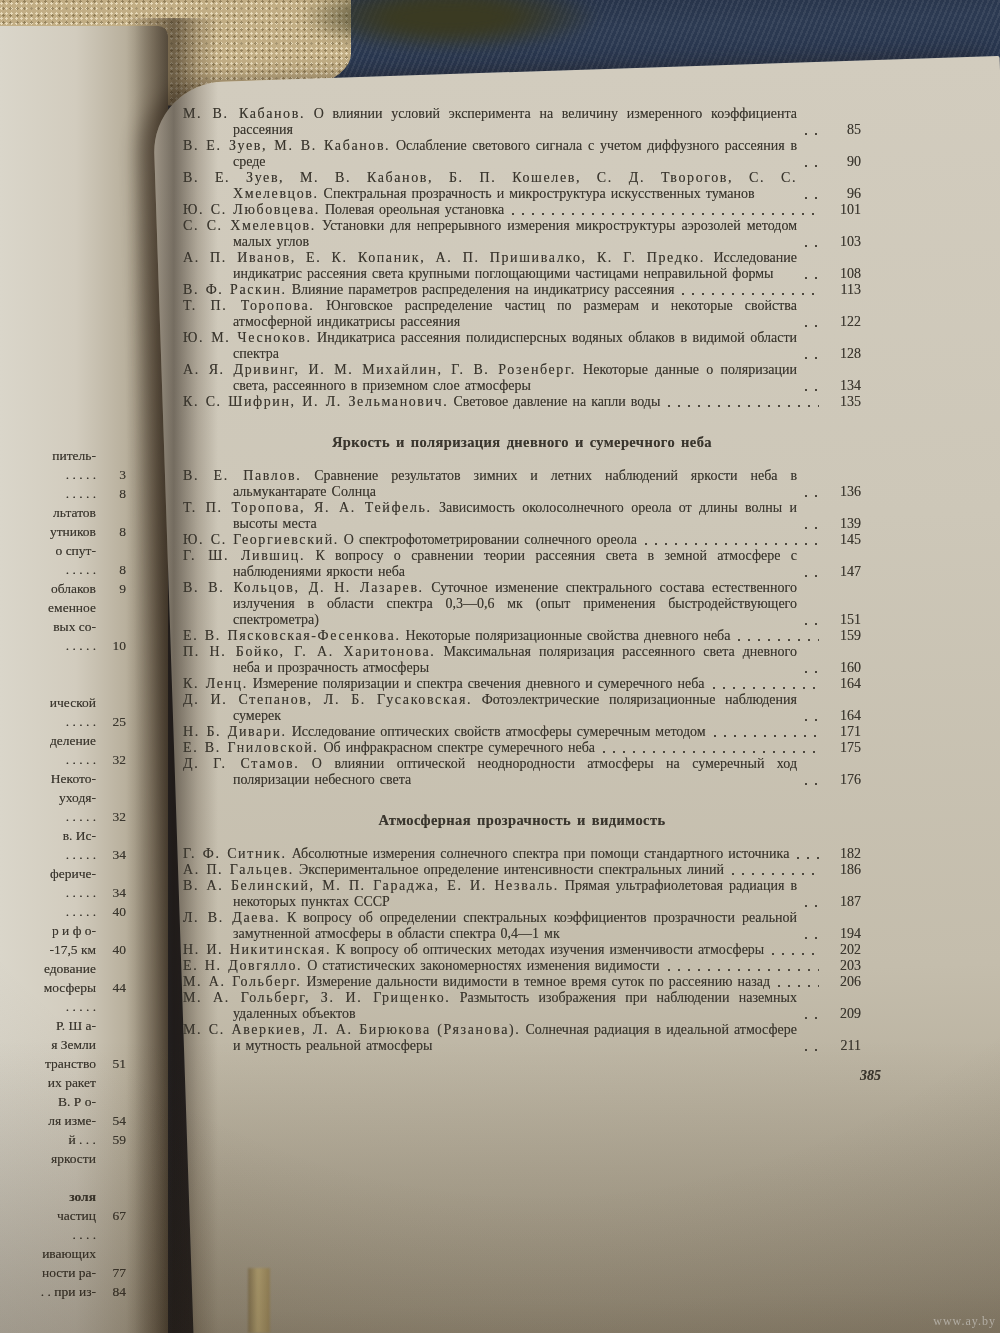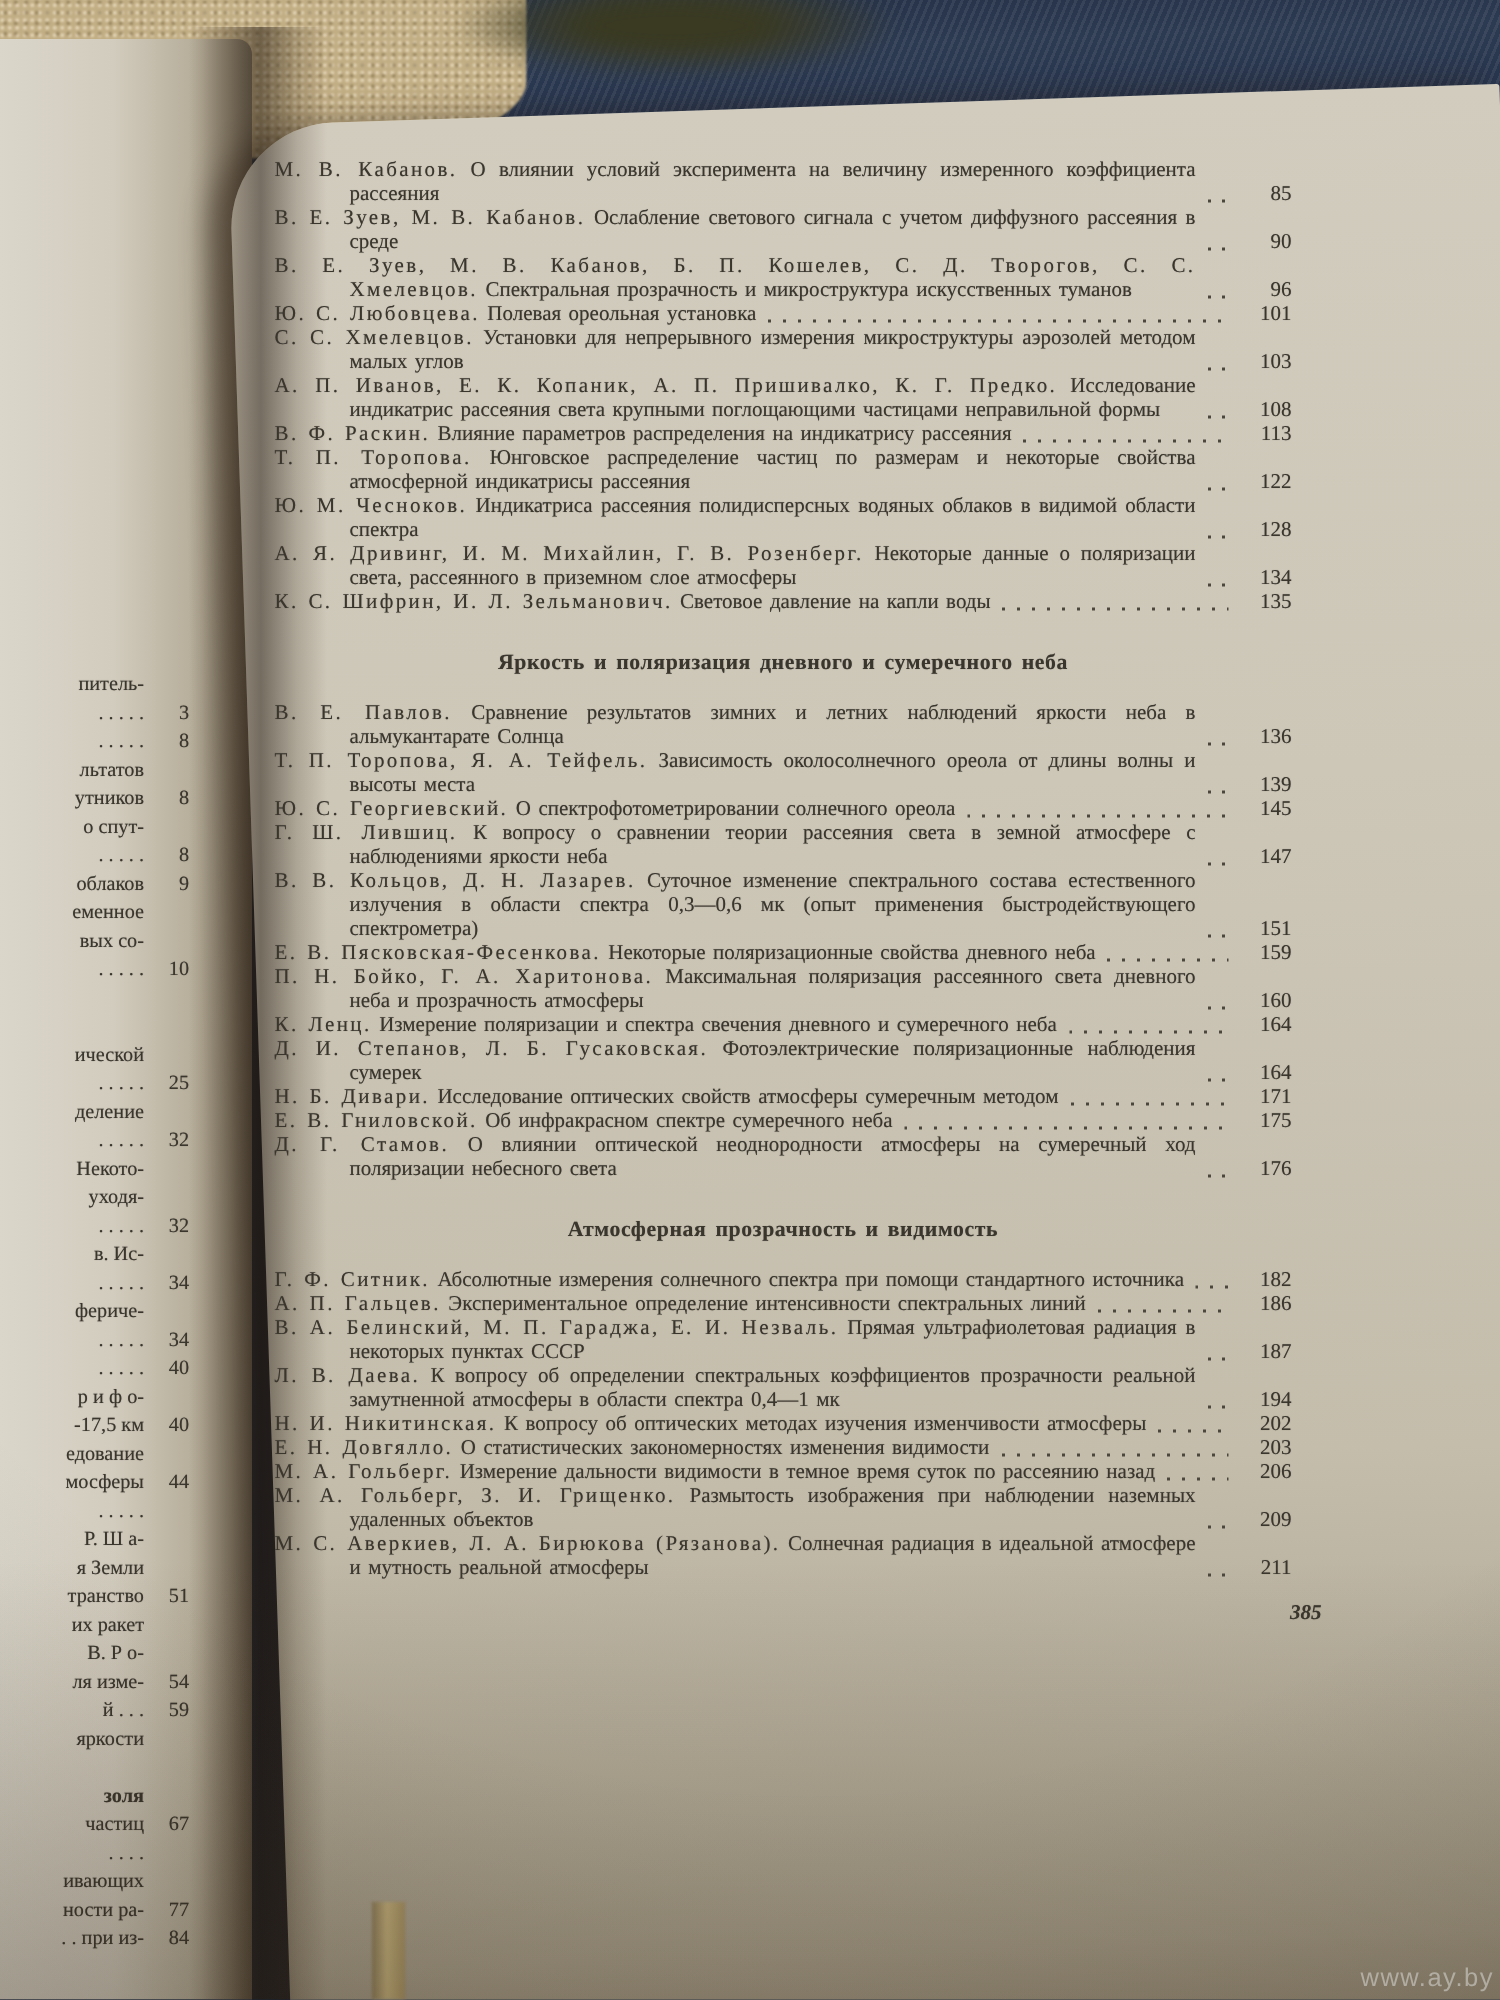--- a/index.html
+++ b/index.html
@@ -92,21 +92,21 @@
   .section-heading{
     text-align:center;font-weight:bold;font-size:14.5px;letter-spacing:0.4px;
     margin:24px 0 18px 0;word-spacing:2px;
   }
   .footer-num{
     text-align:right;margin:14px -20px 0 0;font-style:italic;font-weight:bold;
   }
   
   .watermark{
     position:absolute;right:4px;bottom:4px;z-index:9;
-    font-family:Liberation Sans, sans-serif;font-size:17px;letter-spacing:1px;
+    font-family:Liberation Serif, serif;font-size:12px;letter-spacing:1px;
     color:#c2bfb8;opacity:0.75;
   }
 </style>
 </head>
 <body>
 
 <div class="cover"></div>
 <div class="carpet"></div>
 <div class="carpet-shadow"></div>
 <div class="left-page"></div>

